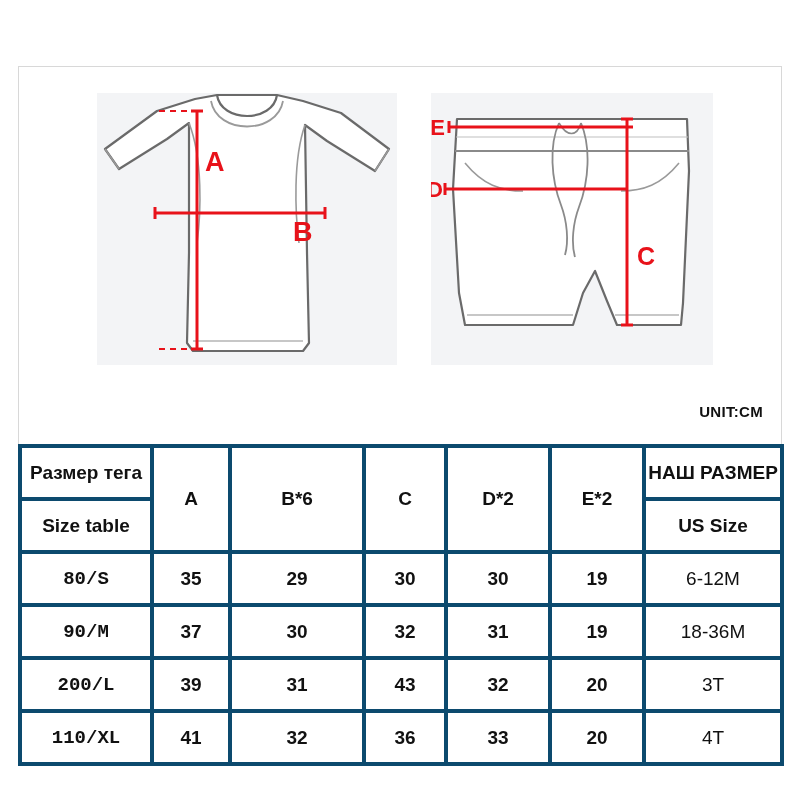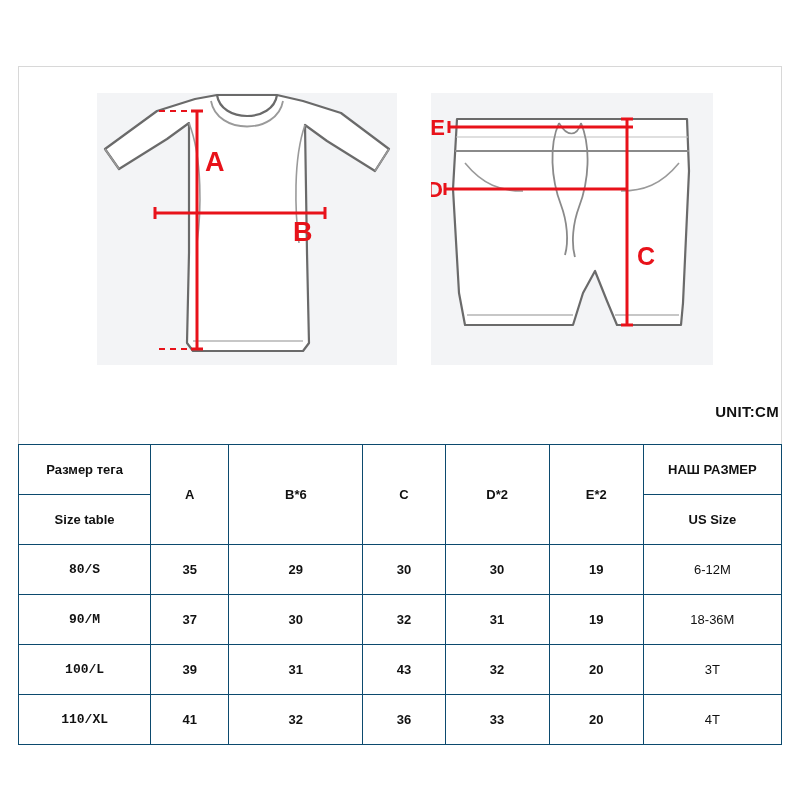--- a/index.html
+++ b/index.html
@@ -45,41 +45,41 @@
   .shorts-box {
     position: absolute;
     left: 412px;
     top: 26px;
     width: 282px;
     height: 272px;
     background: #f3f4f6;
   }
   .unit {
     position: absolute;
-    right: 2px;
+    right: 18px;
     top: 336px;
     font-size: 15px;
     font-weight: bold;
     letter-spacing: .3px;
     color: #111;
   }
 
   svg { display:block; }
 
   
   table.size {
     width: 100%;
     border-collapse: collapse;
     table-layout: fixed;
   }
   table.size td {
-    border: 1px solid #0c4a6e;
+    border: 4px solid #0c4a6e;
     text-align: center;
     vertical-align: middle;
-    font-size: 13px;
+    font-size: 19px;
     height: 49px;
     padding: 0 2px;
     color: #111;
   }
   td.hdr-red {
     color: #e8121a;
     font-weight: bold;
     font-size: 15px;
   }
   td.hdr-letter {
@@ -216,21 +216,21 @@
       <tr>
         <td class="size-label">90/M</td>
         <td class="num">37</td>
         <td class="num">30</td>
         <td class="num">32</td>
         <td class="num">31</td>
         <td class="num">19</td>
         <td class="us">18-36M</td>
       </tr>
       <tr>
-        <td class="size-label">100/L</td>
+        <td class="size-label">200/L</td>
         <td class="num">39</td>
         <td class="num">31</td>
         <td class="num">43</td>
         <td class="num">32</td>
         <td class="num">20</td>
         <td class="us">3T</td>
       </tr>
       <tr>
         <td class="size-label">110/XL</td>
         <td class="num">41</td>

